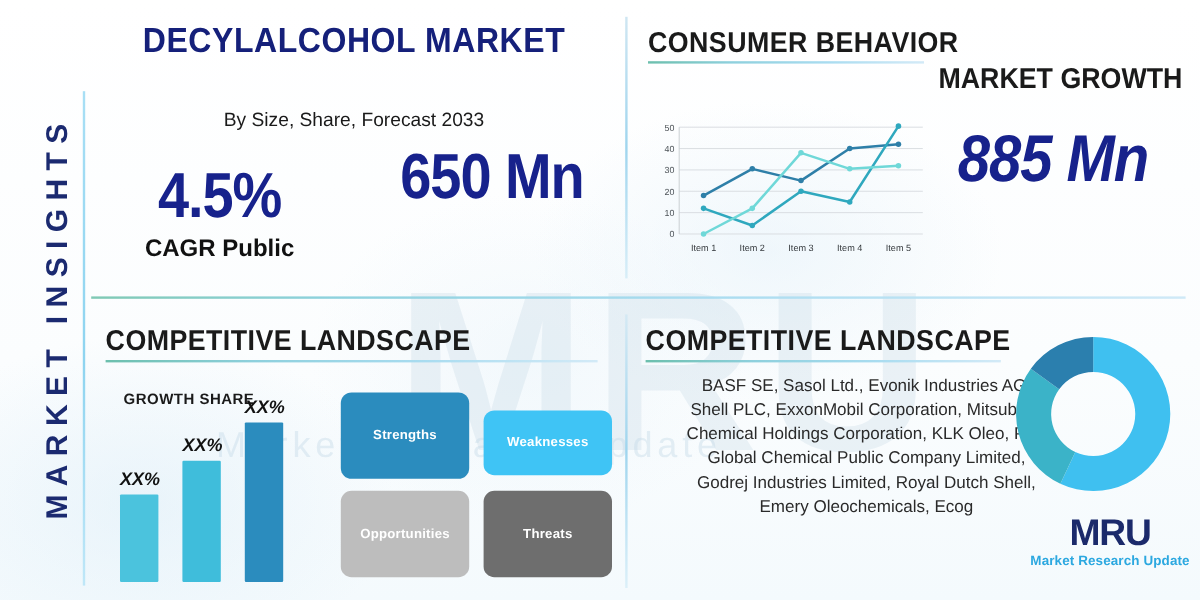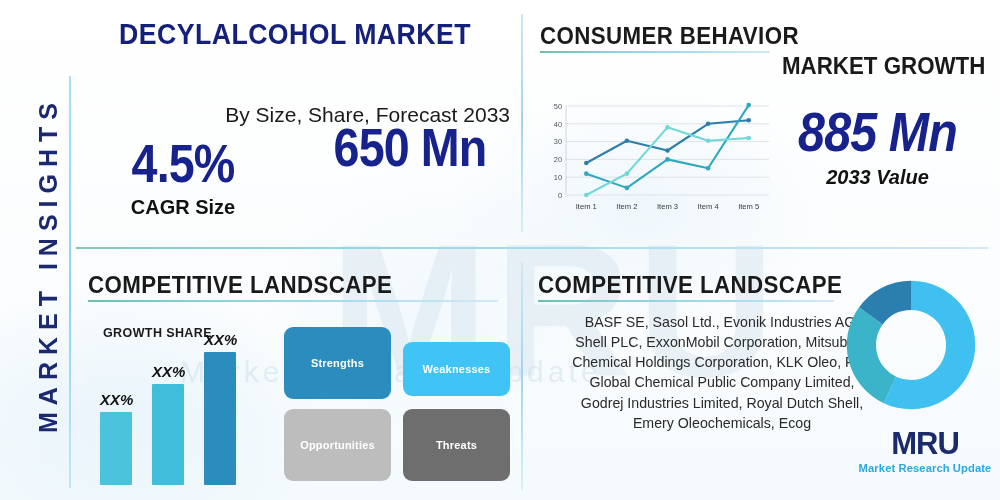--- a/index.html
+++ b/index.html
@@ -64,22 +64,22 @@
   
   .main-title {
     position:absolute; left:80px; top:18px; width:430px;
     text-align:center;
     font-size:29px; font-weight:bold; letter-spacing:.5px;
     color:#15207a;
     font-family:"Liberation Sans Narrow","Liberation Sans", sans-serif;
     transform:scaleX(.92); transform-origin:center;
   }
   .subtitle {
-    position:absolute; left:80px; top:103px; width:430px;
-    text-align:right; font-size:21px; color:#1a1a1a;
+    position:absolute; left:80px; top:92px; width:430px;
+    text-align:center; font-size:16px; color:#1a1a1a;
   }
 
   
   .kpi { position:absolute; text-align:center; }
   .kpi .val {
     font-size:53px; font-weight:bold; color:#17228c;
     font-family:"Liberation Sans Narrow","Liberation Sans", sans-serif;
     transform:scaleX(.88); transform-origin:center;
     line-height:1.05; letter-spacing:-1px;
   }
@@ -171,21 +171,21 @@
   <div class="vline-mid-bot"></div>
   <div class="hline"></div>
 
   <div class="side-label">MARKET INSIGHTS</div>
 
   <div class="main-title">DECYLALCOHOL MARKET</div>
   <div class="subtitle">By Size, Share, Forecast 2033</div>
 
   <div class="kpi" id="kpi-cagr">
     <div class="val">4.5%</div>
-    <div class="lbl">CAGR Size</div>
+    <div class="lbl">CAGR Public</div>
   </div>
   <div class="kpi" id="kpi-2026">
     <div class="val">650 Mn</div>
   </div>
 
   <div class="sec-head" id="head-consumer">CONSUMER BEHAVIOR</div>
   <div class="sec-rule" id="rule-consumer"></div>
 
   <div id="head-growth">MARKET GROWTH</div>
 
@@ -223,21 +223,20 @@
       <circle cx="208.70000000000002" cy="38.04" r="2.3" fill="#6FD8D8"></circle>
       <text x="46.3" y="109" text-anchor="middle" font-size="7.6" fill="#35393d" font-family="Liberation Sans, sans-serif">Item 1</text>
       <text x="86.9" y="109" text-anchor="middle" font-size="7.6" fill="#35393d" font-family="Liberation Sans, sans-serif">Item 2</text>
       <text x="127.5" y="109" text-anchor="middle" font-size="7.6" fill="#35393d" font-family="Liberation Sans, sans-serif">Item 3</text>
       <text x="168.1" y="109" text-anchor="middle" font-size="7.6" fill="#35393d" font-family="Liberation Sans, sans-serif">Item 4</text>
       <text x="208.70000000000002" y="109" text-anchor="middle" font-size="7.6" fill="#35393d" font-family="Liberation Sans, sans-serif">Item 5</text>
     </svg>
 
   <div class="kpi" id="kpi-2033">
     <div class="val">885 Mn</div>
-    <div class="lbl">2033 Value</div>
   </div>
 
   <div class="sec-head" id="head-comp-left">COMPETITIVE LANDSCAPE</div>
   <div class="sec-rule" id="rule-comp-left"></div>
 
   <div id="bar-chart-title">GROWTH SHARE</div>
   <div id="bar-chart" style="position:absolute;left:100px;top:345px;width:170px;height:140px;">
       <div class="bar-group" style="left: 0px; width: 32px;">
         <div class="bar-cap">XX%</div>
         <div class="bar-rect" style="height: 72.8px; background: linear-gradient(rgb(75, 195, 221) 0%, rgb(75, 195, 221) 100%);"></div>

